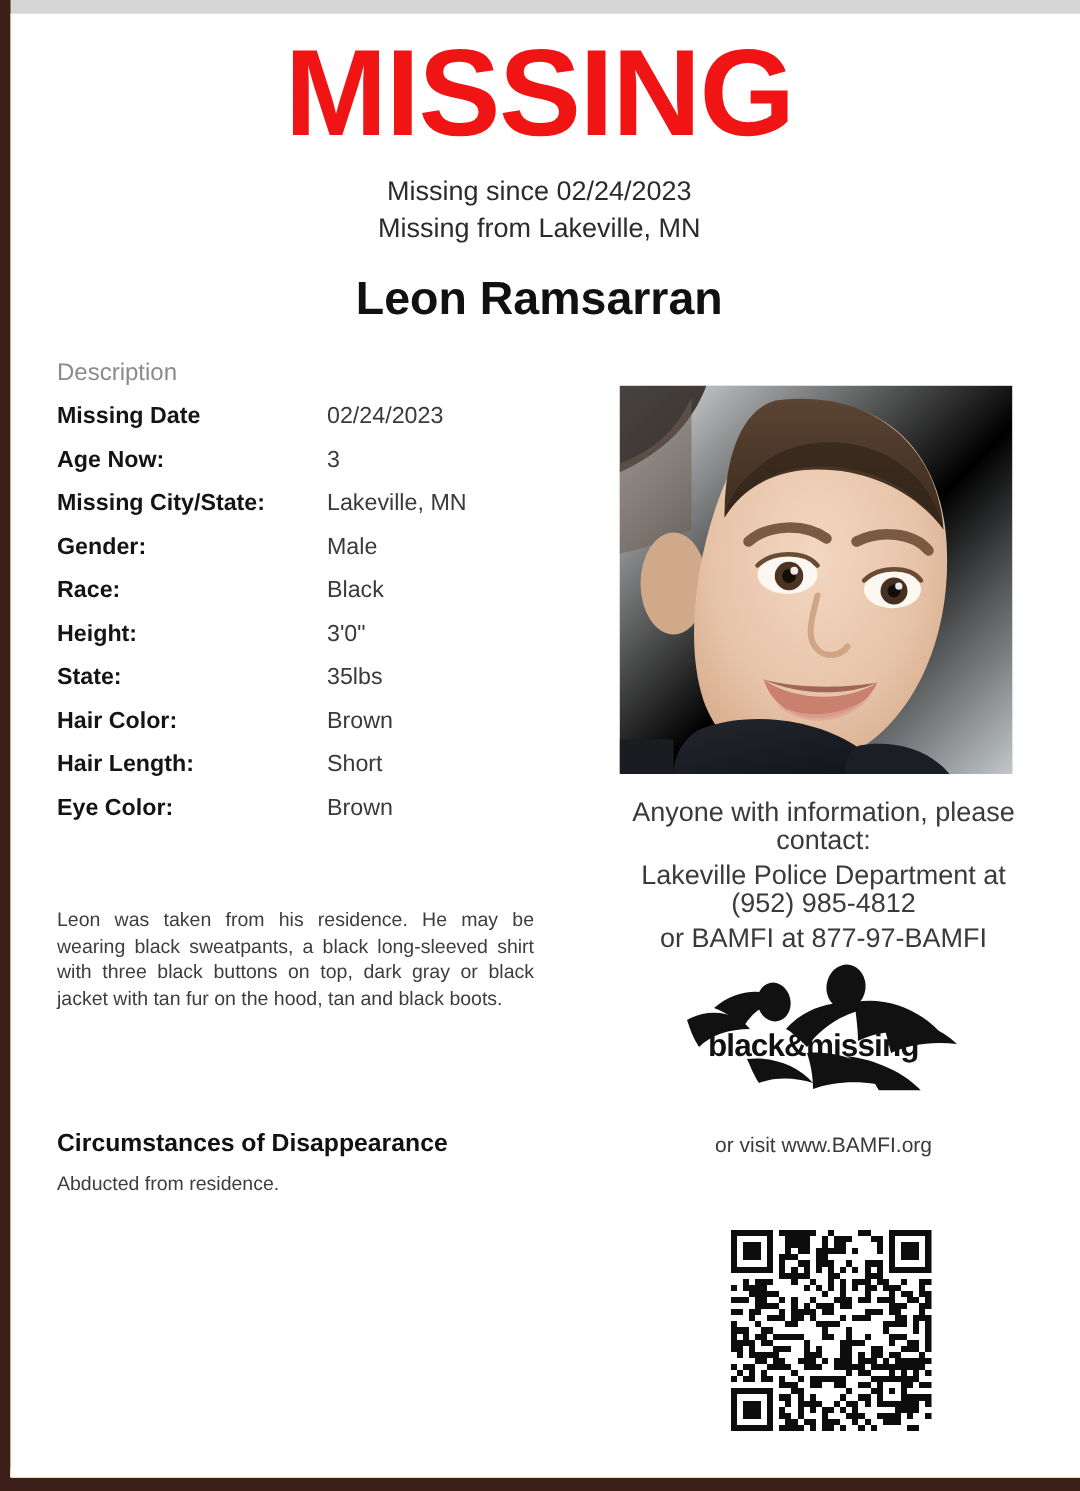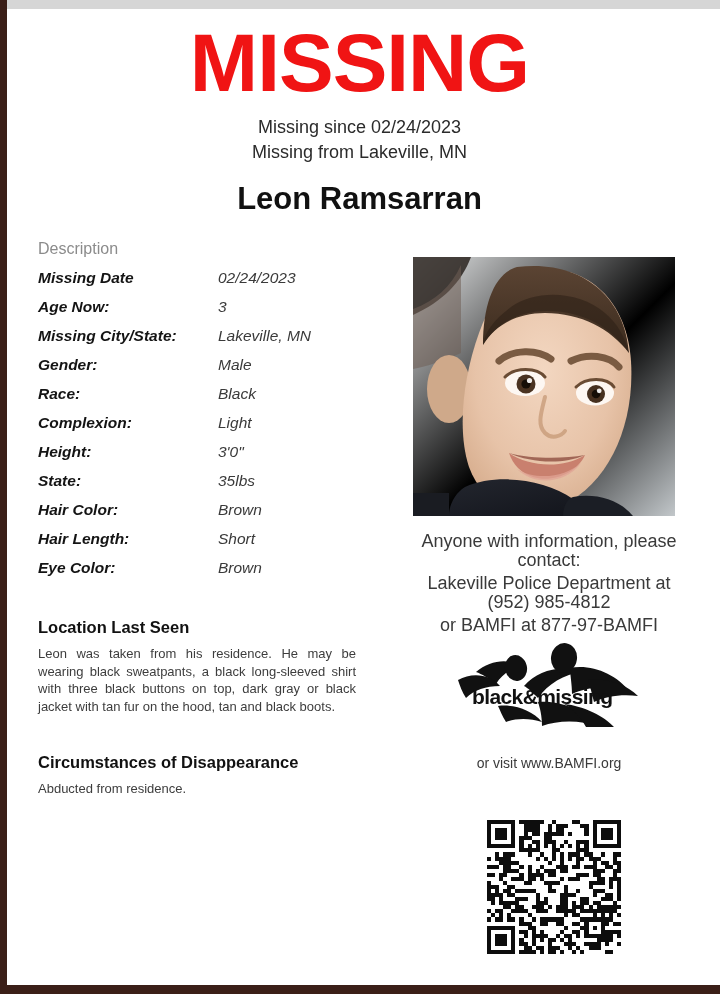--- a/index.html
+++ b/index.html
@@ -106,21 +106,20 @@
   }
   .section-label {
     font-size: 16px;
     color: #8b8b8b;
     font-weight: normal;
     margin-bottom: 12px;
   }
   table.desc {
     border-collapse: collapse;
     width: 100%;
-    font-style: italic;
   }
   table.desc td {
     font-size: 15.5px;
     padding: 0 0 13px 0;
     vertical-align: top;
     line-height: 16px;
   }
   table.desc td.k {
     font-weight: bold;
     color: #141414;
@@ -246,24 +245,20 @@
             </tr>
             <tr>
               <td class="k">Gender:</td>
               <td class="v">Male</td>
             </tr>
             <tr>
               <td class="k">Race:</td>
               <td class="v">Black</td>
             </tr>
             <tr>
-              <td class="k">Complexion:</td>
-              <td class="v">Light</td>
-            </tr>
-            <tr>
               <td class="k">Height:</td>
               <td class="v">3'0"</td>
             </tr>
             <tr>
               <td class="k">State:</td>
               <td class="v">35lbs</td>
             </tr>
             <tr>
               <td class="k">Hair Color:</td>
               <td class="v">Brown</td>
@@ -274,21 +269,20 @@
             </tr>
             <tr>
               <td class="k">Eye Color:</td>
               <td class="v">Brown</td>
             </tr>
           </tbody>
       </table>
     </div>
 
     <div id="loc-block">
-      <div class="block-head">Location Last Seen</div>
       <div class="block-body">Leon was taken from his residence. He may be wearing black sweatpants, a black long-sleeved shirt with three black buttons on top, dark gray or black jacket with tan fur on the hood, tan and black boots.</div>
     </div>
 
     <div id="circ-block">
       <div class="block-head">Circumstances of Disappearance</div>
       <div class="block-body single">Abducted from residence.</div>
     </div>
 
     <div class="right-col">
 

